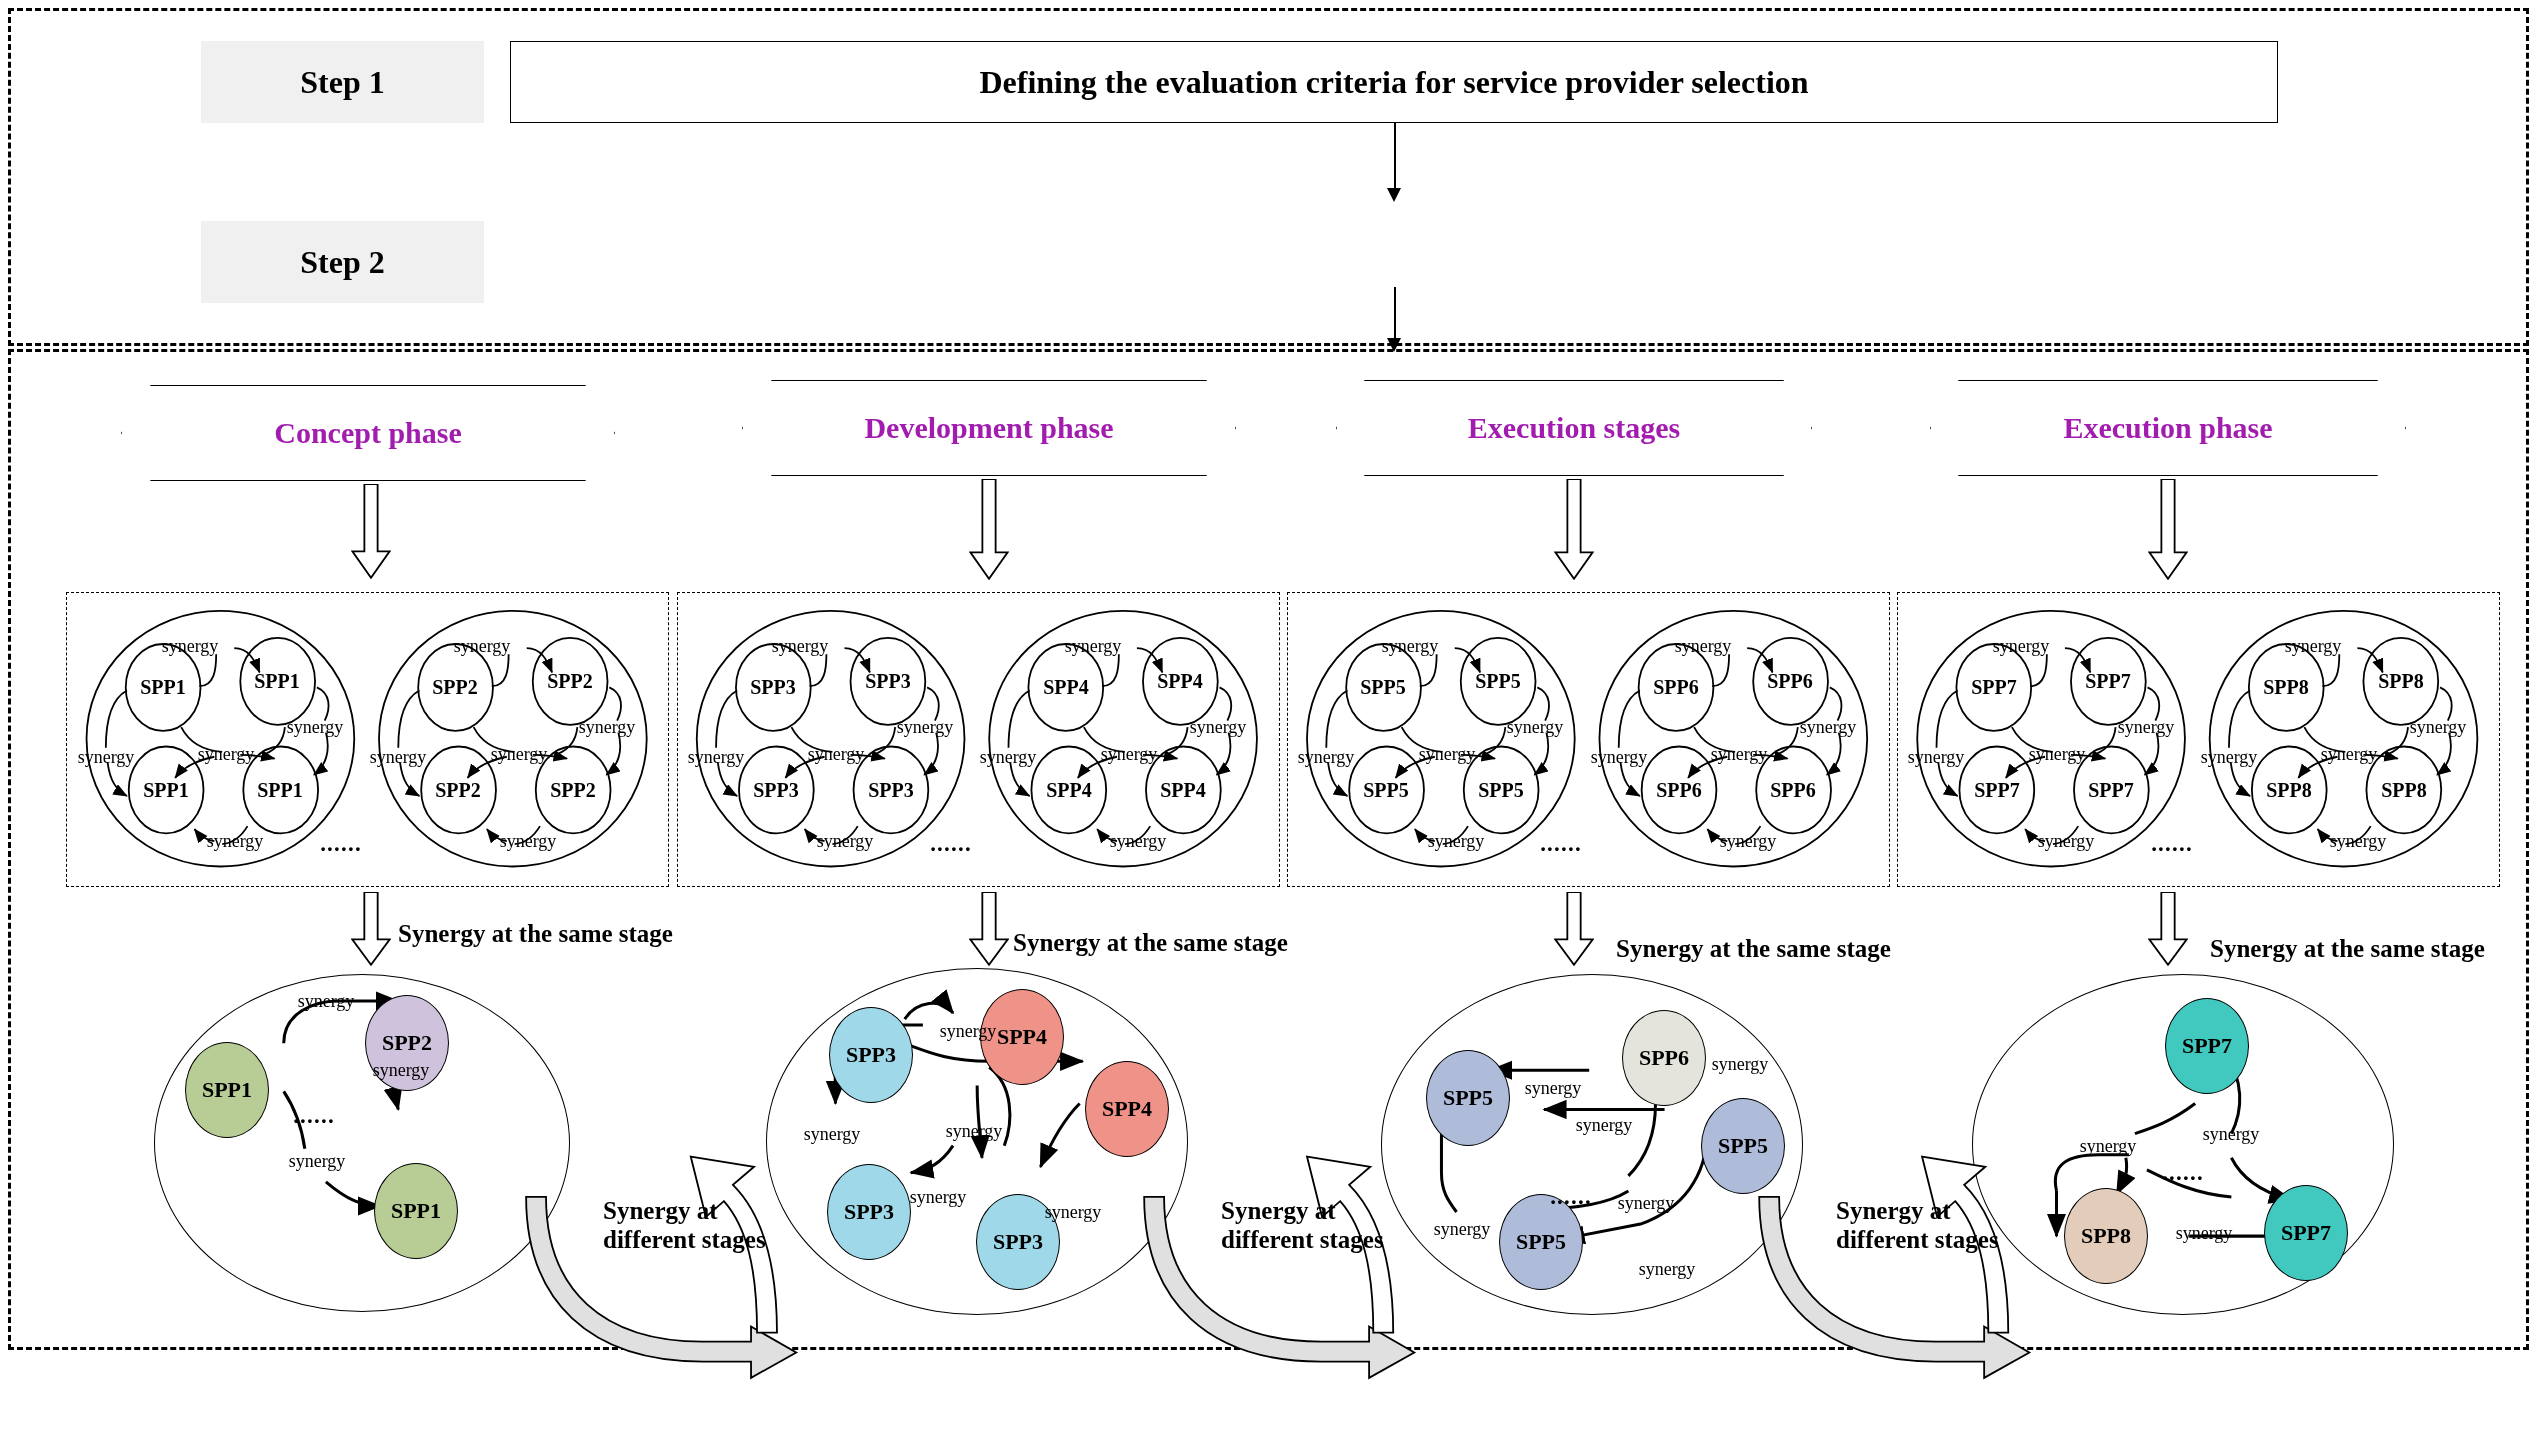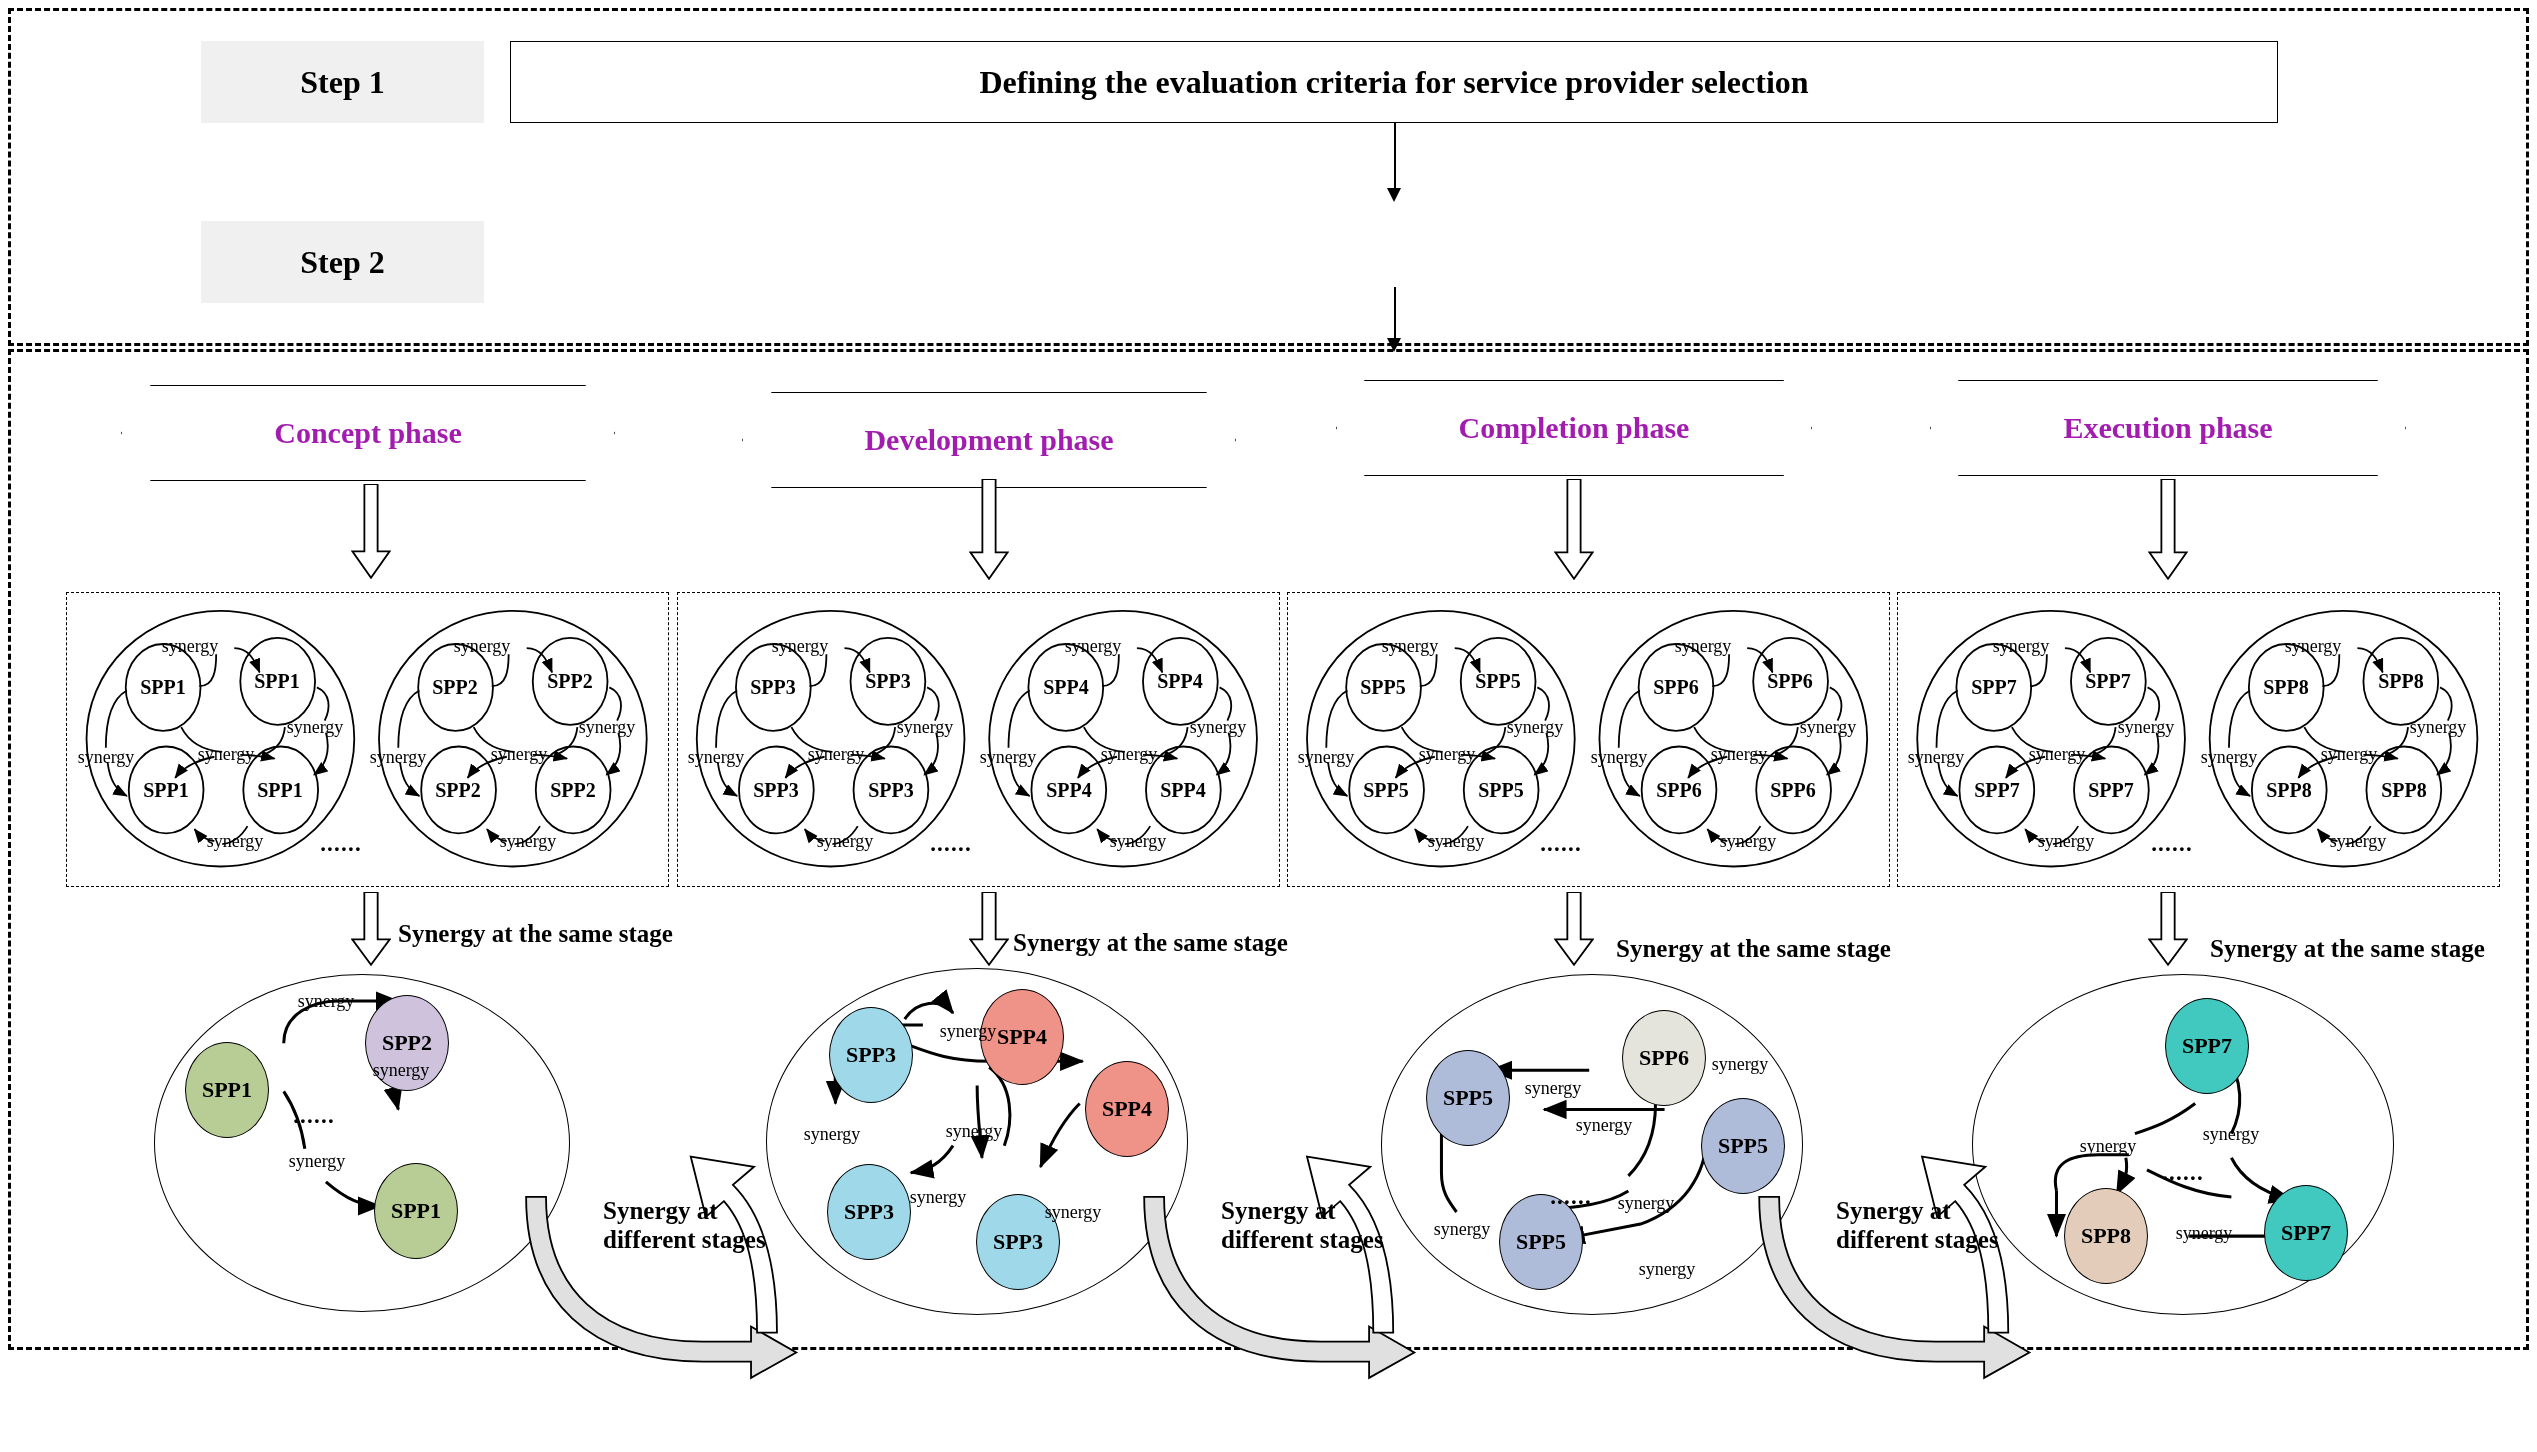--- a/index.html
+++ b/index.html
@@ -82,22 +82,22 @@
   <div class="vtip" style="left:1387px;top:188px;"></div>
 
   <div class="step-label" id="step2-label">Step 2</div>
 
   <div class="vline" style="left:1394px;top:287px;height:58px;"></div>
   <div class="vtip" style="left:1387px;top:338px;"></div>
 
   <div class="panel" id="panel-phases"></div>
 
   <div class="phase-hex" style="left:121px;top:385px;width:494px;">Concept phase</div>
-  <div class="phase-hex" style="left:742px;top:392px;width:494px;">Development phase</div>
-  <div class="phase-hex" style="left:1336px;top:380px;width:476px;">Completion phase</div>
+  <div class="phase-hex" style="left:742px;top:380px;width:494px;">Development phase</div>
+  <div class="phase-hex" style="left:1336px;top:380px;width:476px;">Execution stages</div>
   <div class="phase-hex" style="left:1930px;top:380px;width:476px;">Execution phase</div>
 
   <div class="block-arrow" style="left:351px;top:484px;">
     <svg width="40" height="95" viewBox="0 0 66 158">
         <path d="M22 0 H44 V112 H64 L33 156 L2 112 H22 Z" fill="#fff" stroke="#000" stroke-width="3"></path>
       </svg>
   </div>
   <div class="block-arrow" style="left:969px;top:479px;">
     <svg width="40" height="101" viewBox="0 0 66 168">
         <path d="M22 0 H44 V122 H64 L33 166 L2 122 H22 Z" fill="#fff" stroke="#000" stroke-width="3"></path>

